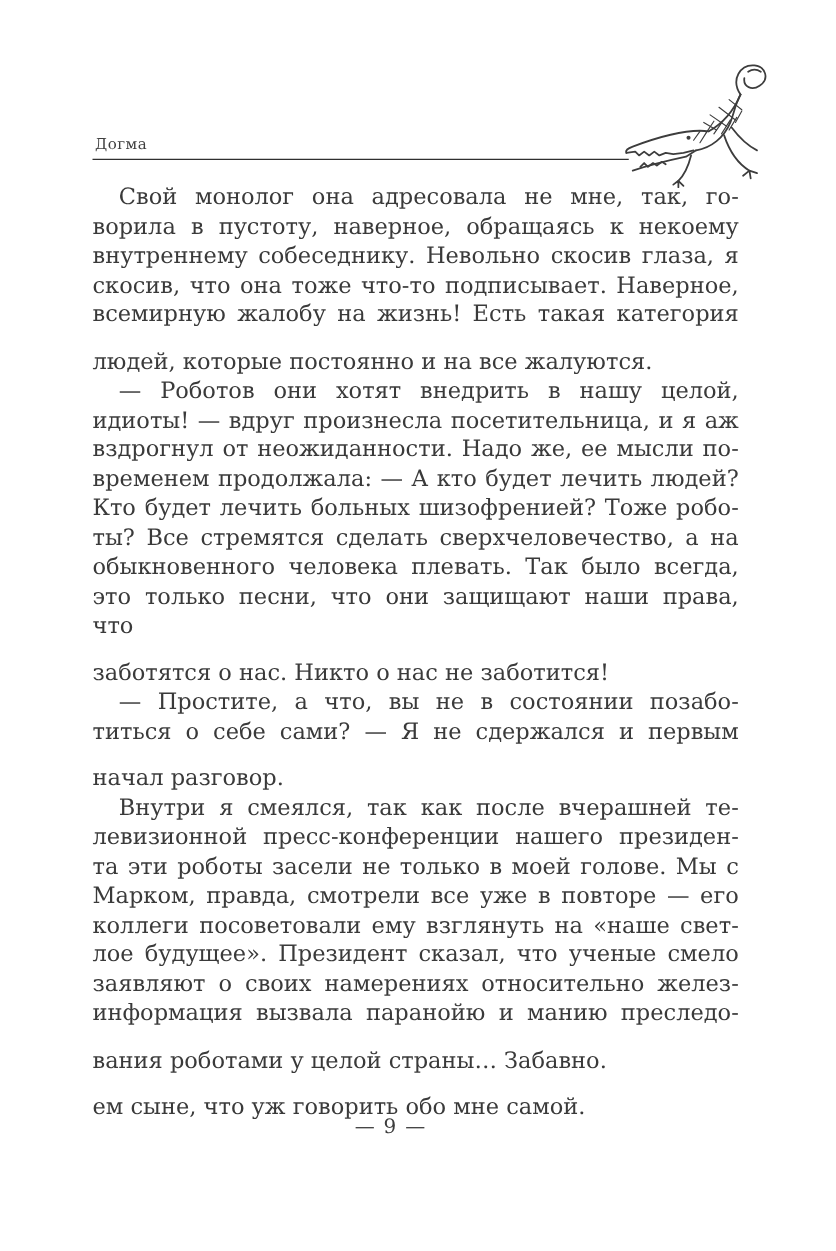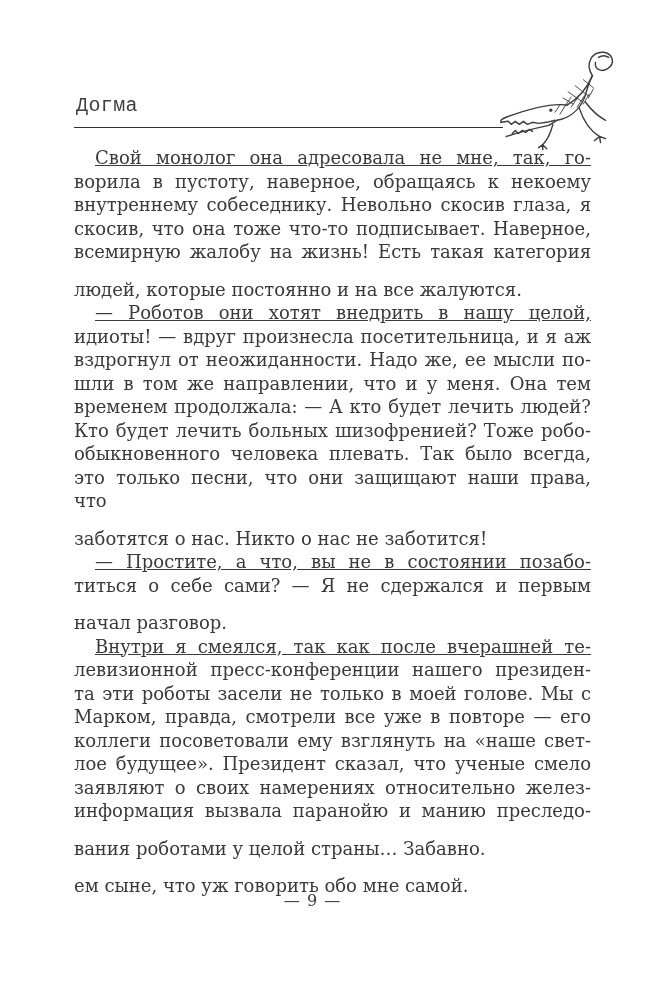--- a/index.html
+++ b/index.html
@@ -5,43 +5,43 @@
   html,body{margin:0;padding:0;}
   body{
     width:669px;height:1001px;position:relative;overflow:hidden;
     background:#ffffff;
     font-family:"DejaVu Serif","Liberation Serif",serif;
     color:#3a3a3a;
   }
   .page{position:absolute;inset:0;}
 
   .running-head{
-    position:absolute;left:76px;top:94px;
-    font-size:20px;letter-spacing:0.4px;color:#3e3e3e;font-family:Liberation Mono, monospace;
+    position:absolute;left:76px;top:108px;
+    font-size:12px;letter-spacing:0.4px;color:#3e3e3e;
   }
   .head-rule{
     position:absolute;left:74px;top:127px;width:429px;height:0;
     border-top:1.6px solid #2f2f2f;
   }
   .croc{
     position:absolute;left:494px;top:44px;width:138px;height:112px;
   }
 
   .body-text{
     position:absolute;left:74px;top:146px;width:517px;
     font-size:18px;line-height:23.5px;
   }
   .para{margin:0;padding:0;}
   .line{
     text-align:justify;
     -moz-text-align-last:justify;
     text-align-last:justify;
     white-space:normal;
   }
-  .line.first{padding-left:21px;text-decoration:underline;}
+  .line.first{padding-left:21px;}
   .line.last{
     -moz-text-align-last:left;
     text-align-last:left;
     margin-top:14px;
   }
 
   .footer{
     position:absolute;left:0;top:891px;width:669px;
     text-align:center;
     transform:translateX(-22px);
@@ -97,23 +97,23 @@
         <div class="line">ворила в пустоту, наверное, обращаясь к некоему</div>
         <div class="line">внутреннему собеседнику. Невольно скосив глаза, я</div>
         <div class="line">скосив, что она тоже что-то подписывает. Наверное,</div>
         <div class="line">всемирную жалобу на жизнь! Есть такая категория</div>
         <div class="line last">людей, которые постоянно и на все жалуются.</div>
       </div>
       <div class="para">
         <div class="line first">— Роботов они хотят внедрить в нашу целой,</div>
         <div class="line">идиоты! — вдруг произнесла посетительница, и я аж</div>
         <div class="line">вздрогнул от неожиданности. Надо же, ее мысли по-</div>
-        <div class="line">шли в том же направлении, что и у меня. Она тем</div>
         <div class="line">временем продолжала: — А кто будет лечить людей?</div>
         <div class="line">Кто будет лечить больных шизофренией? Тоже робо-</div>
+        <div class="line">ты? Все стремятся сделать сверхчеловечество, а на</div>
         <div class="line">обыкновенного человека плевать. Так было всегда,</div>
         <div class="line">это только песни, что они защищают наши права, что</div>
         <div class="line last">заботятся о нас. Никто о нас не заботится!</div>
       </div>
       <div class="para">
         <div class="line first">— Простите, а что, вы не в состоянии позабо-</div>
         <div class="line">титься о себе сами? — Я не сдержался и первым</div>
         <div class="line last">начал разговор.</div>
       </div>
       <div class="para">

